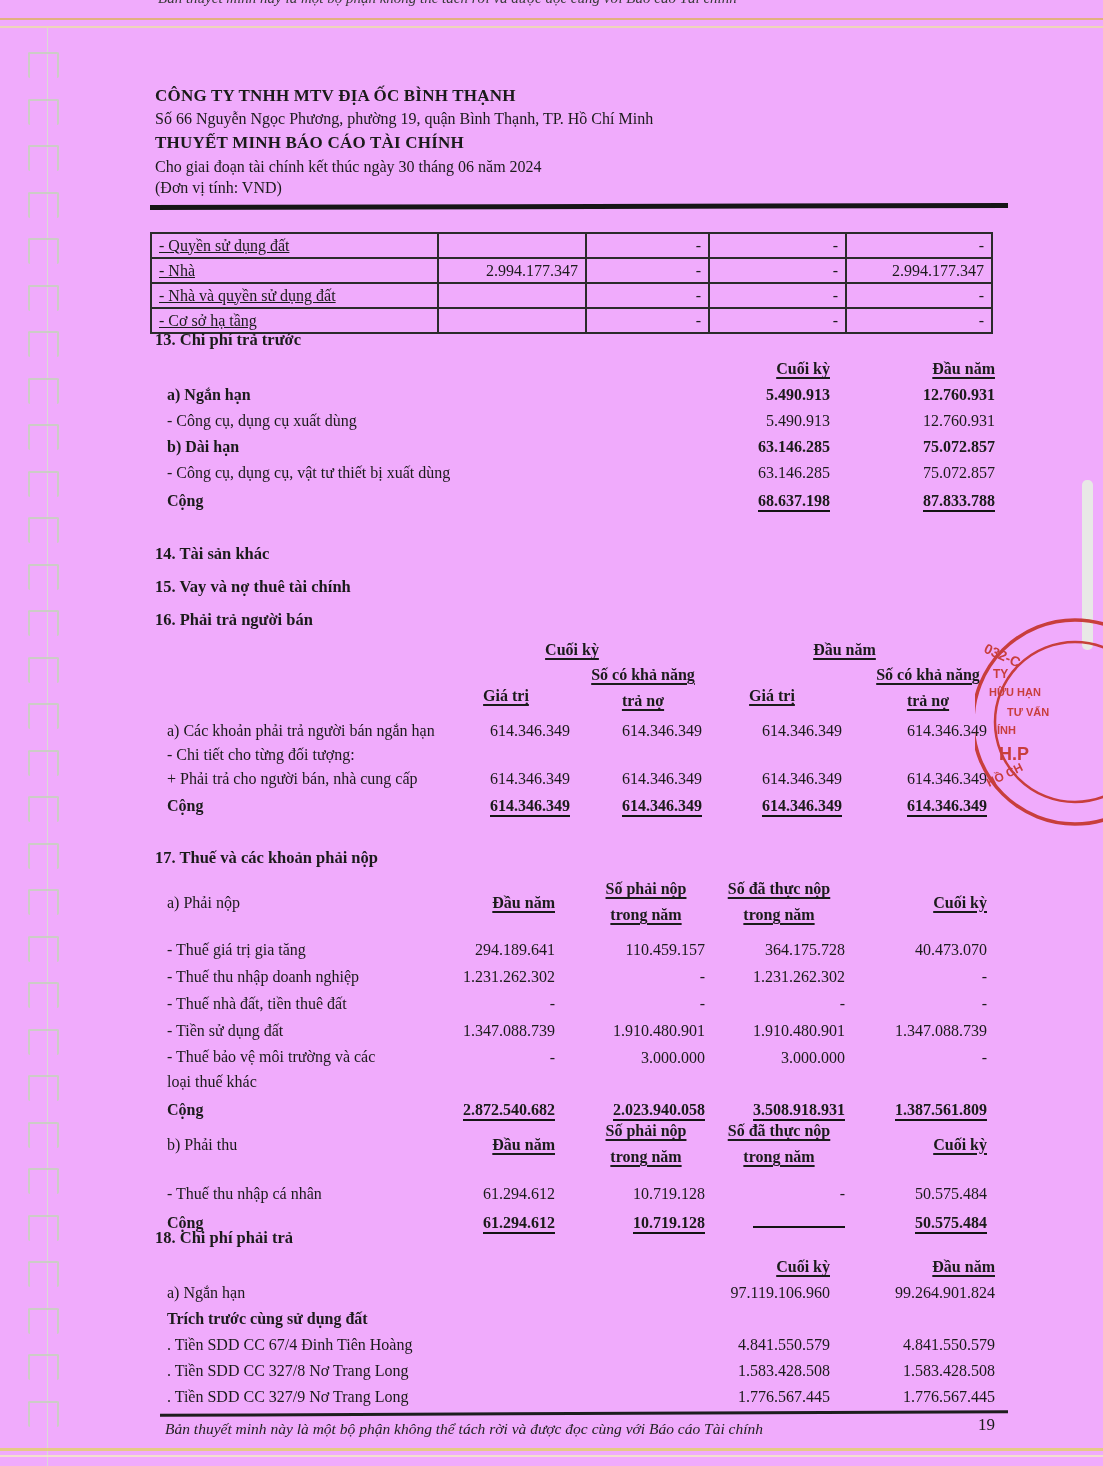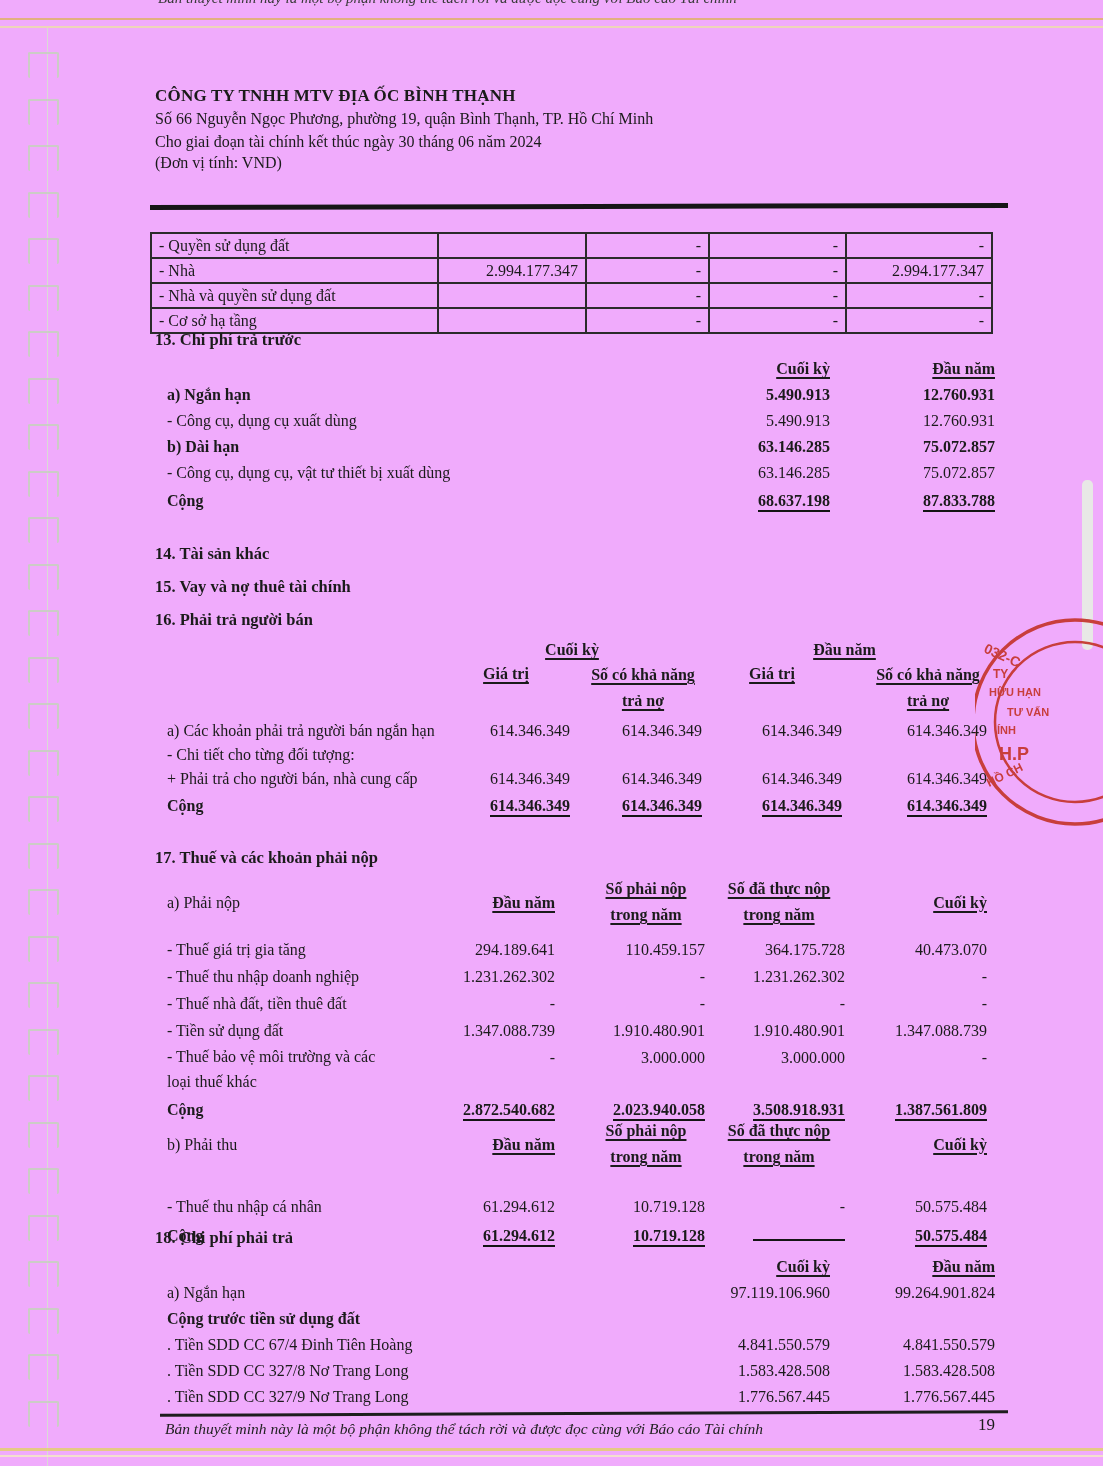--- a/index.html
+++ b/index.html
@@ -30,21 +30,21 @@
   .hdrblock .addr   { font-size:16px; margin-top:4px; }
   .hdrblock .doct   { font-size:17px; font-weight:700; margin-top:5px; letter-spacing:.2px; }
   .hdrblock .period { font-size:16px; margin-top:5px; }
   .hdrblock .unit   { font-size:16px; margin-top:3px; }
   .hdrrule { left:150px; top:204px; width:858px; height:5px; background:#161616; transform:rotate(-.15deg); }
 
   
   table.assets { left:150px; top:232px; width:841px; border-collapse:collapse; table-layout:fixed;
                  position:absolute; font-size:16px; }
   table.assets td { border:2px solid #2b2b2b; height:25px; padding:0 7px; }
-  table.assets td.lab { text-align:left; }
+  table.assets td.lab { text-align:left;text-decoration:underline; }
   table.assets td.num { text-align:right; }
 
   
   .sec { position:absolute; left:155px; width:840px; }
   .sec-title { font-size:16.5px; font-weight:700; }
 
   
   .r2 { display:flex; align-items:flex-start; line-height:26px; }
   .r2 .lbl { flex:1; padding-left:12px; }
   .r2 .va { width:155px; text-align:right; }
@@ -63,21 +63,21 @@
   .r4b .lbl { width:245px; padding-left:12px; }
   .r4b .v1 { width:155px; text-align:right; }
   .r4b .v2 { width:150px; text-align:right; }
   .r4b .v3 { width:140px; text-align:right; }
   .r4b .v4 { width:142px; text-align:right; }
 
   .u  { font-weight:700; text-decoration:underline; text-underline-offset:3px; text-decoration-thickness:1.5px; }
   .u2 { display:inline-block; max-width:118px; text-align:center; font-weight:700;
         text-decoration:underline; text-underline-offset:3px; text-decoration-thickness:1.5px; line-height:26px; }
   .u3 { max-width:132px; }
-  .ctr { text-align:center !important; }
+  .ctr { text-align:center !important;margin-top:22px; }
   .tu { font-weight:700; border-bottom:2.5px solid #141414; padding-bottom:1px; }
   .blankline { display:inline-block; width:92px; height:15px; border-bottom:2.5px solid #141414; }
   .tot .lbl { font-weight:700; }
   .grph { display:flex; width:832px; line-height:24px; }
   .grph .sp { width:287px; }
   .grph .g1 { width:260px; text-align:center; }
   .grph .g2 { width:285px; text-align:center; }
 
   
   .footrule { left:160px; top:1412px; width:848px; height:3px; background:#1d1d1d; transform:rotate(-.25deg); }
@@ -126,20 +126,21 @@
       <div class="hole" style="top: 1209px;"></div>
       <div class="hole" style="top: 1255.5px;"></div>
       <div class="hole" style="top: 1302px;"></div>
       <div class="hole" style="top: 1348.5px;"></div>
     </div>
   <div class="abs scrollthumb"></div>
 
   <div class="abs hdrblock">
     <div class="company">CÔNG TY TNHH MTV ĐỊA ỐC BÌNH THẠNH</div>
     <div class="addr">Số 66 Nguyễn Ngọc Phương, phường 19, quận Bình Thạnh, TP. Hồ Chí Minh</div>
+    <div class="doct">THUYẾT MINH BÁO CÁO TÀI CHÍNH</div>
     <div class="period">Cho giai đoạn tài chính kết thúc ngày 30 tháng 06 năm 2024</div>
     <div class="unit">(Đơn vị tính: VND)</div>
   </div>
   <div class="abs hdrrule"></div>
 
   <table class="assets">
     <colgroup>
         <col style="width:287px">
         <col style="width:148px">
         <col style="width:123px">
@@ -317,21 +318,21 @@
   </div>
 
   <div class="abs sec" style="top:1118px;">
     <div class="r4b" style="align-items:center;">
       <div class="lbl">b) Phải thu</div>
       <div class="v1"><span class="u">Đầu năm</span></div>
       <div class="v2"><span class="u2">Số phải nộp trong năm</span></div>
       <div class="v3"><span class="u2 u3">Số đã thực nộp trong năm</span></div>
       <div class="v4"><span class="u">Cuối kỳ</span></div>
     </div>
-    <div class="r4b" style="margin-top:23px;align-items:flex-end;">
+    <div class="r4b" style="margin-top:10px;align-items:flex-end;">
       <div class="lbl">- Thuế thu nhập cá nhân</div>
       <div class="v1">61.294.612</div>
       <div class="v2">10.719.128</div>
       <div class="v3">-</div>
       <div class="v4">50.575.484</div>
     </div>
     <div class="r4b tot" style="margin-top:2px;">
       <div class="lbl">Cộng</div>
       <div class="v1"><span class="tu">61.294.612</span></div>
       <div class="v2"><span class="tu">10.719.128</span></div>
@@ -346,21 +347,21 @@
       <div class="lbl"></div>
       <div class="va"><span class="u">Cuối kỳ</span></div>
       <div class="vb"><span class="u">Đầu năm</span></div>
     </div>
     <div class="r2">
       <div class="lbl">a) Ngắn hạn</div>
       <div class="va">97.119.106.960</div>
       <div class="vb">99.264.901.824</div>
     </div>
     <div class="r2">
-      <div class="lbl b">Cộng trước tiền sử dụng đất</div>
+      <div class="lbl b">Trích trước cùng sử dụng đất</div>
       <div class="va"></div>
         <div class="vb"></div>
     </div>
     <div class="r2">
       <div class="lbl">. Tiền SDD CC 67/4 Đinh Tiên Hoàng</div>
       <div class="va">4.841.550.579</div>
       <div class="vb">4.841.550.579</div>
     </div>
     <div class="r2">
       <div class="lbl">. Tiền SDD CC 327/8 Nơ Trang Long</div>

